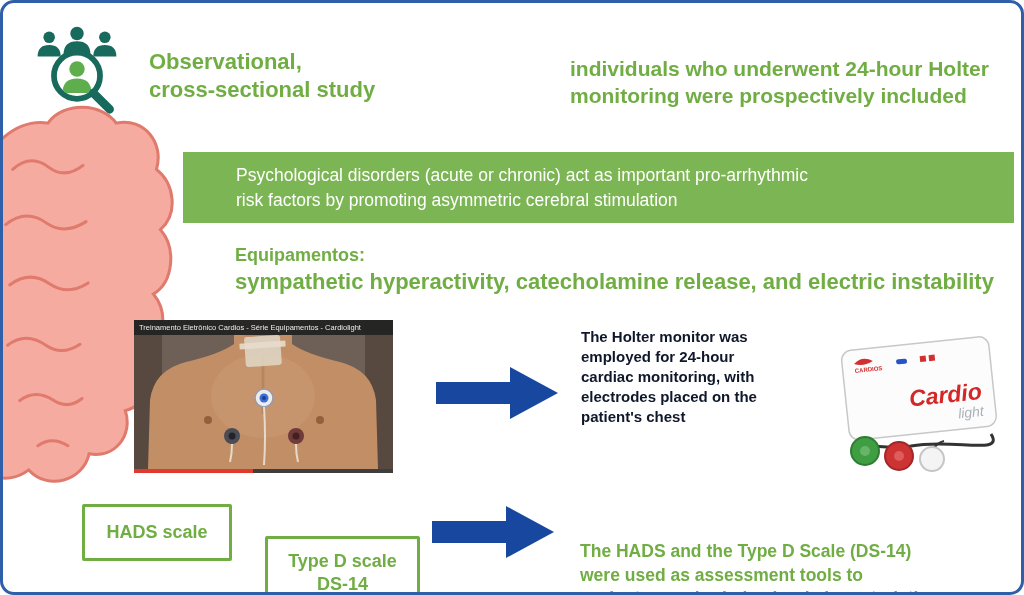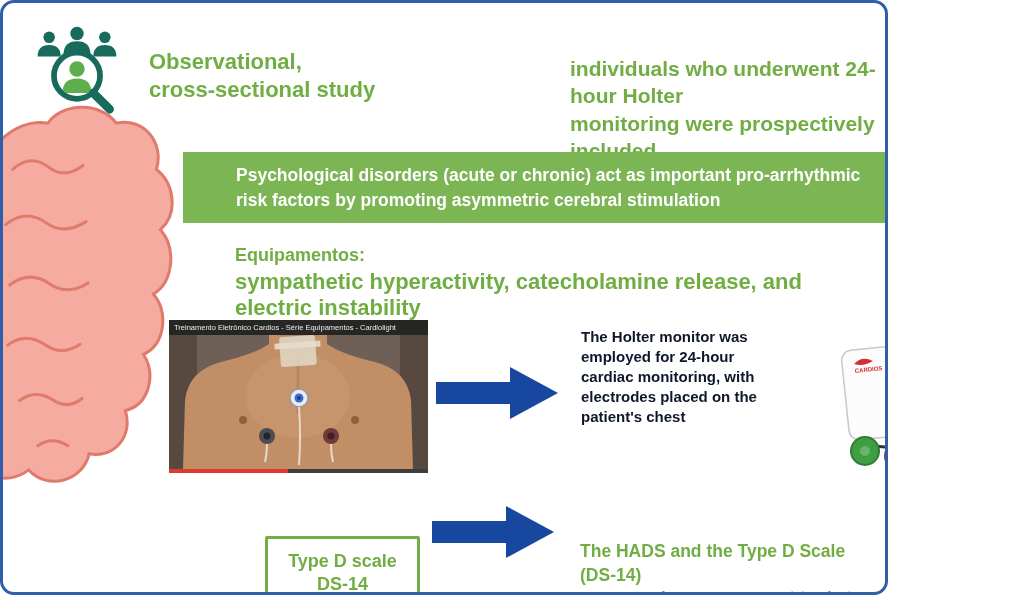--- a/index.html
+++ b/index.html
@@ -1,20 +1,20 @@
 <!DOCTYPE html>
 <html><head>
 <meta charset="utf-8">
 <style>
   * { margin:0; padding:0; box-sizing:border-box; }
   html,body { background:#ffffff; }
   body { font-family:"Liberation Sans", sans-serif; }
 
   .stage{
-    position:relative; width:888px; height:595px;
+    position:relative; width:1024px; height:595px;
     background:#ffffff; border:3px solid #2f5fa8; border-radius:14px;
     overflow:hidden;
   }
 
   
   .icon-people{ position:absolute; left:26px; top:20px; width:96px; height:92px; }
   .study-type{
     position:absolute; left:146px; top:45px; font-size:22px; font-weight:bold;
     color:#70ad43; line-height:1.28; white-space:pre-line;
   }
@@ -23,34 +23,34 @@
     color:#70ad43; letter-spacing:1px;
   }
   .count-caption{
     position:absolute; left:567px; top:52px; font-size:21px; font-weight:bold;
     color:#70ad43; line-height:1.3; white-space:pre-line;
   }
 
   
   .banner{
     position:absolute; left:180px; top:149px; width:831px;
-    background:#7cb553; color:#ffffff; font-weight:bold; font-size:17.5px;
+    background:#7cb553; color:#ffffff; font-weight:normal; font-size:17.5px;
     line-height:1.4; padding:11px 30px 11px 53px; white-space:pre-line;
   }
 
   .predominance-label{ position:absolute; left:232px; top:242px; font-size:18px; font-weight:bold; color:#70ad43; }
   .predominance-text{ position:absolute; left:232px; top:266px; font-size:22px; font-weight:700; color:#70ad43; }
 
   
   .brain{ position:absolute; left:-36px; top:96px; width:212px; height:392px; }
 
   
   .video-thumb{
     position:absolute; left:131px; top:317px; width:259px; height:153px;
-    background:#1d1d1d; overflow:hidden;margin-left:35px;
+    background:#1d1d1d; overflow:hidden;
   }
   .video-title{
     position:absolute; top:0; left:0; right:0; height:15px; z-index:2;
     background:rgba(35,35,35,.96); color:#ececec; font-size:7.5px;
     line-height:15px; padding:0 5px; white-space:nowrap; overflow:hidden;
   }
   .video-thumb svg{ position:absolute; left:0; top:0; }
   .video-progress{ position:absolute; bottom:0; left:0; width:100%; height:4px; background:#3e3e3e; z-index:2; }
   .video-progress-red{ width:46%; height:100%; background:#e0392e; }
 
@@ -191,20 +191,21 @@
     </g>
     <path d="M178 100 C192 122,140 104,98 112 C80 115,66 112,56 112" fill="none" stroke="#333333" stroke-width="3"></path>
     <path d="M86 112 v-4 M119 117 q4 -8 12 -10" stroke="#333333" stroke-width="2" fill="none"></path>
     <circle cx="52" cy="117" r="14" fill="#3f9d42" stroke="#2e7d32" stroke-width="2"></circle>
     <circle cx="52" cy="117" r="5" fill="#66b569"></circle>
     <circle cx="86" cy="122" r="14" fill="#cd3333" stroke="#a32727" stroke-width="2"></circle>
     <circle cx="86" cy="122" r="5" fill="#de5c5c"></circle>
     <circle cx="119" cy="125" r="12" fill="#f4f4f4" stroke="#c6c6c6" stroke-width="2"></circle>
   </svg>
 
+  <div class="scale-box box-hads">HADS scale</div>
   <div class="scale-box box-typed">Type D scale
 DS-14</div>
 
   <div class="arrow arrow-2">
     <div class="shaft"></div>
     <div class="head"></div>
   </div>
 
   <div class="scales-desc">The HADS and the Type D Scale (DS-14)
 were used as assessment tools to

